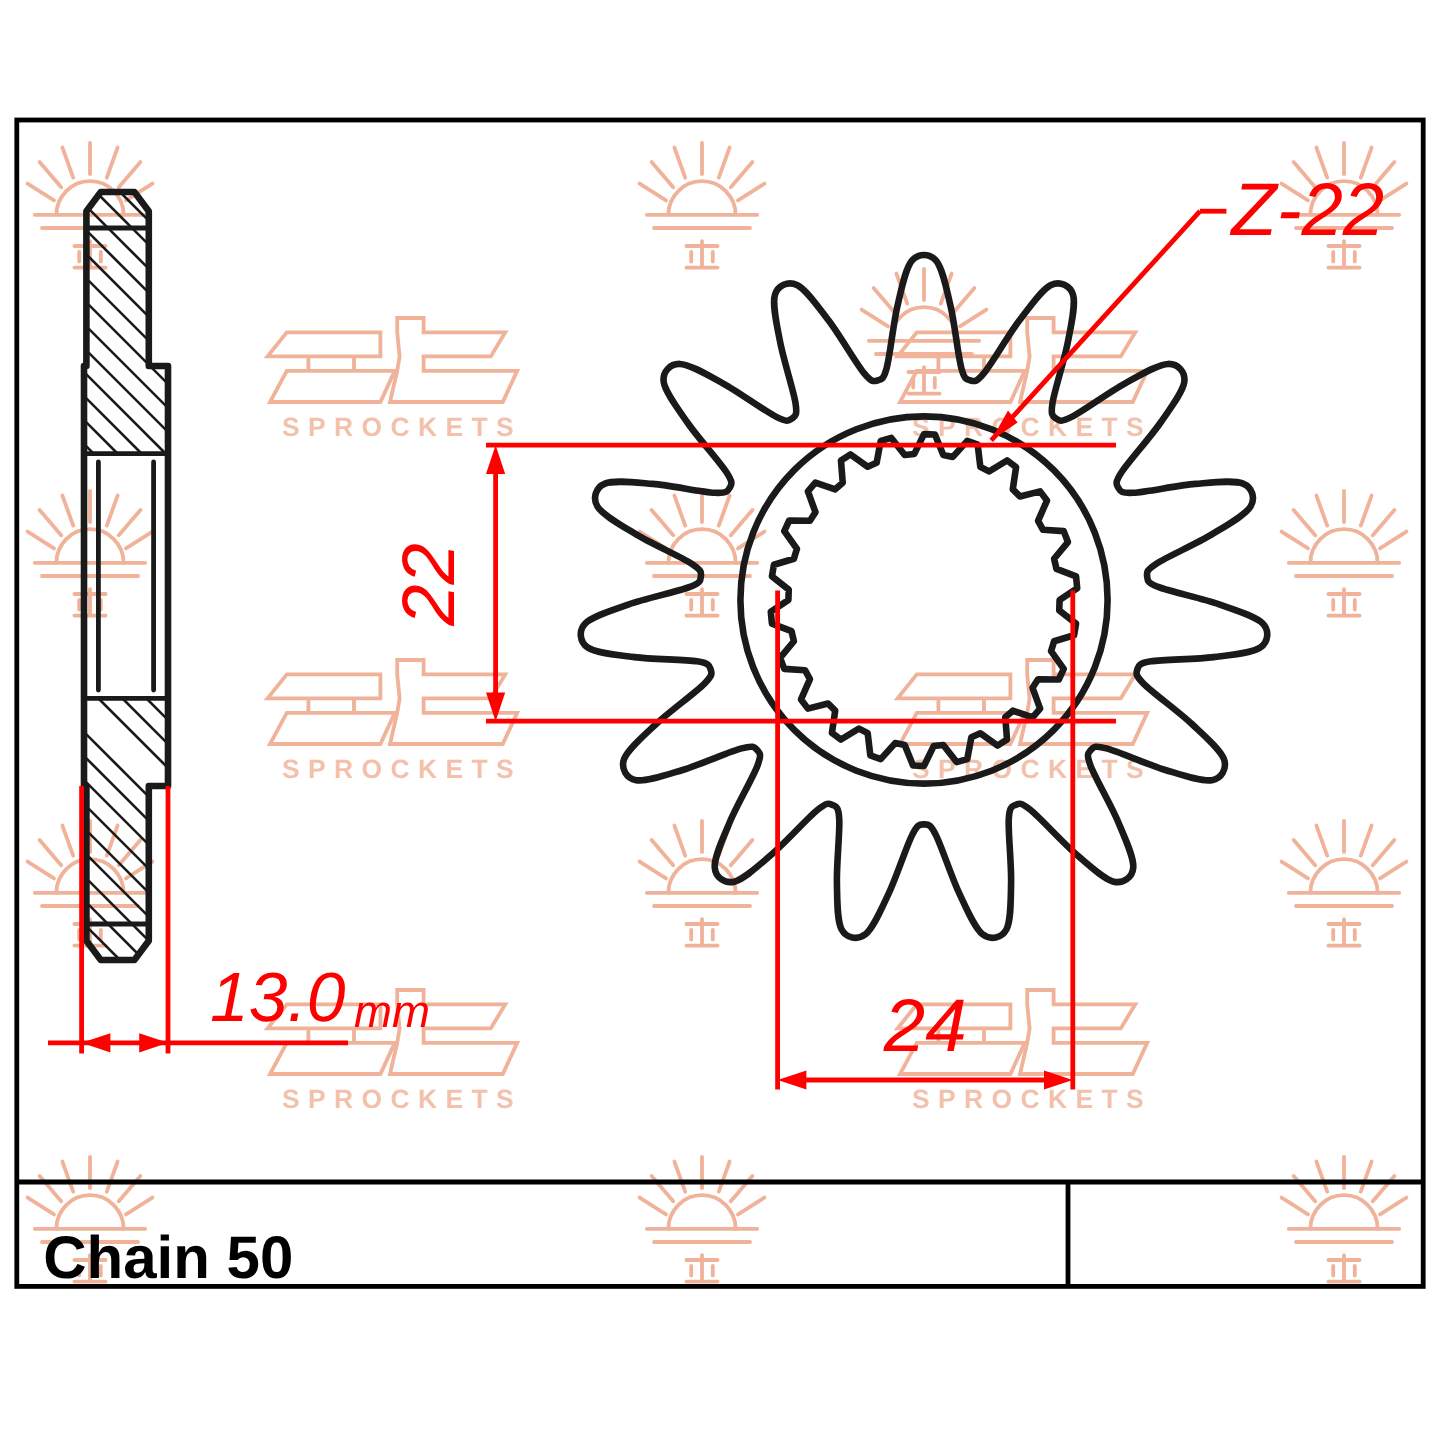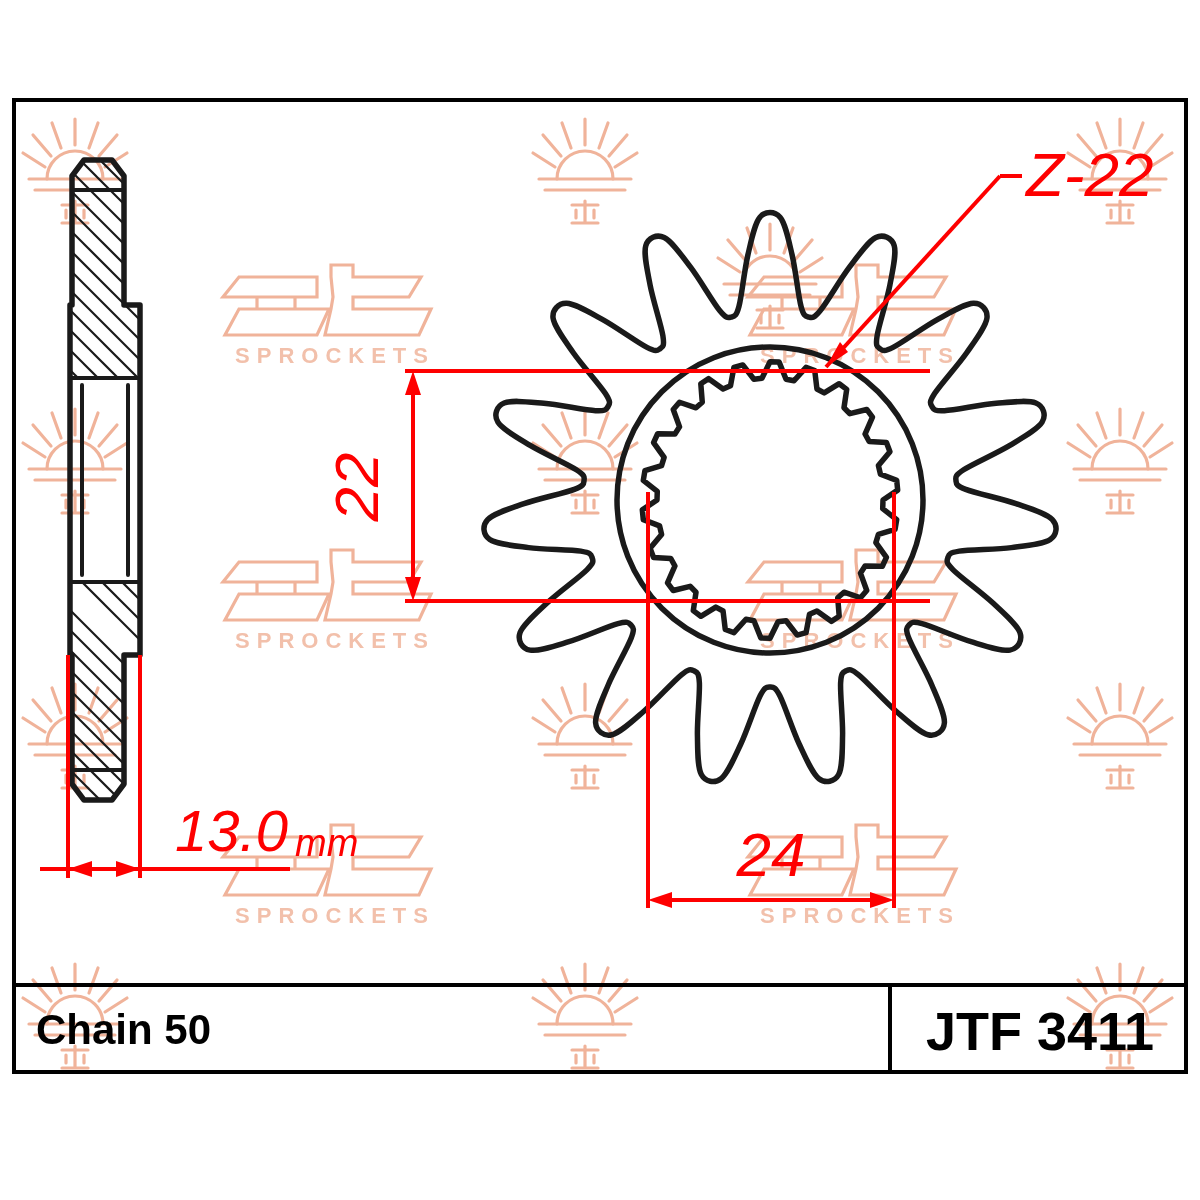--- a/index.html
+++ b/index.html
@@ -334,20 +334,17 @@
     </g>
   </svg>
 
   <svg class="layer" viewBox="0 0 1200 1200">
     <rect class="frame" x="14" y="100" width="1172" height="972"></rect>
     <line class="frame" x1="14" y1="985" x2="1186" y2="985"></line>
     <line class="frame" x1="890" y1="985" x2="890" y2="1072"></line>
   </svg>
 
   <div style="position:absolute; left:36px; top:1002px; width:500px;">
-    <span class="blacktext" style="font-size:42px; line-height:56px; display:inline-block;">Chain 50</span>
+    <span class="blacktext" style="font-size:50px; line-height:56px; display:inline-block;margin-top:18px;">Chain 50</span>
   </div>
 
-  <div style="position:absolute; left:900px; top:1000px; width:280px; text-align:center;">
-    <span class="blacktext" style="font-size:54px; line-height:62px; display:inline-block;">JTF 3411</span>
-  </div>
 
 </div>
 
 </body></html>

